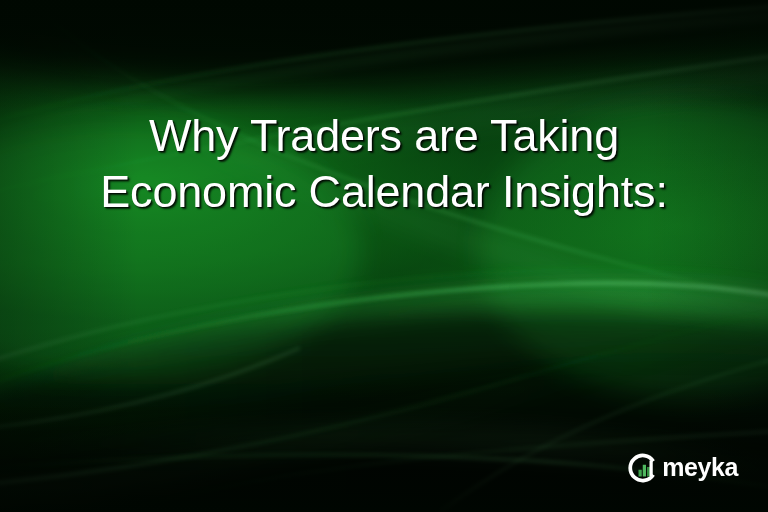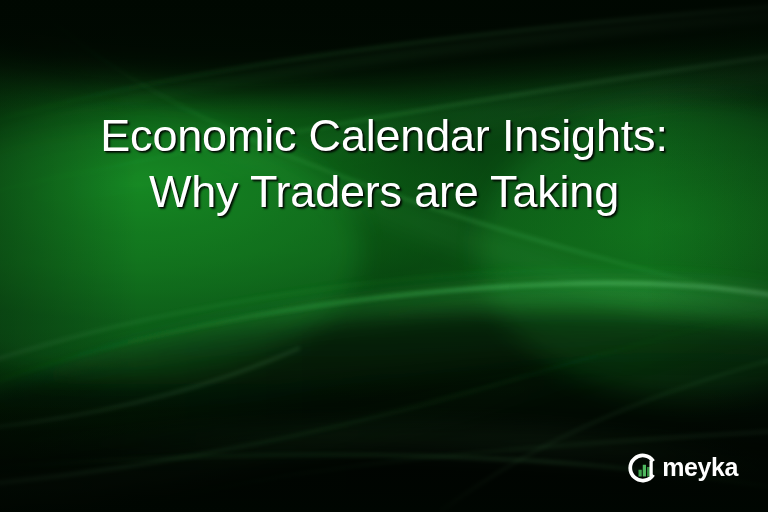--- a/index.html
+++ b/index.html
@@ -192,22 +192,22 @@
     <path d="M 120 512 C 260 470, 470 448, 800 430" fill="none" stroke="url(#wg-c)" stroke-width="1.6" filter="url(#b-soft)" opacity="0.40"></path>
 
     <path d="M -30 430 C 90 418, 200 392, 300 348" fill="none" stroke="#9af0a6" stroke-width="1.2" filter="url(#b-soft)" opacity="0.35"></path>
 
     <path d="M 440 512 C 520 452, 620 400, 800 352" fill="none" stroke="#7ae089" stroke-width="1.1" filter="url(#b-soft)" opacity="0.30"></path>
   </svg>
 
   <div class="bg-layer" id="bg-vignette"></div>
 
   <div id="title-block">
+    <span class="title-line">Why Traders are Taking</span>
     <span class="title-line">Economic Calendar Insights:</span>
-    <span class="title-line">Why Traders are Taking</span>
   </div>
 
   <div id="logo">
     <svg id="logo-mark" viewBox="0 0 64 64">
 
       <path d="M 50.5 18.5 A 25 25 0 1 0 50.5 45.5" fill="none" stroke="#ffffff" stroke-width="7.5" stroke-linecap="butt"></path>
 
       <rect x="21" y="35.5" width="6.5" height="13.5" fill="#3fa34d"></rect>
       <rect x="29.5" y="25.5" width="6.5" height="23.5" fill="#4fb85f"></rect>
       <rect x="38" y="30" width="6.5" height="19" fill="#2f8c3c"></rect>

